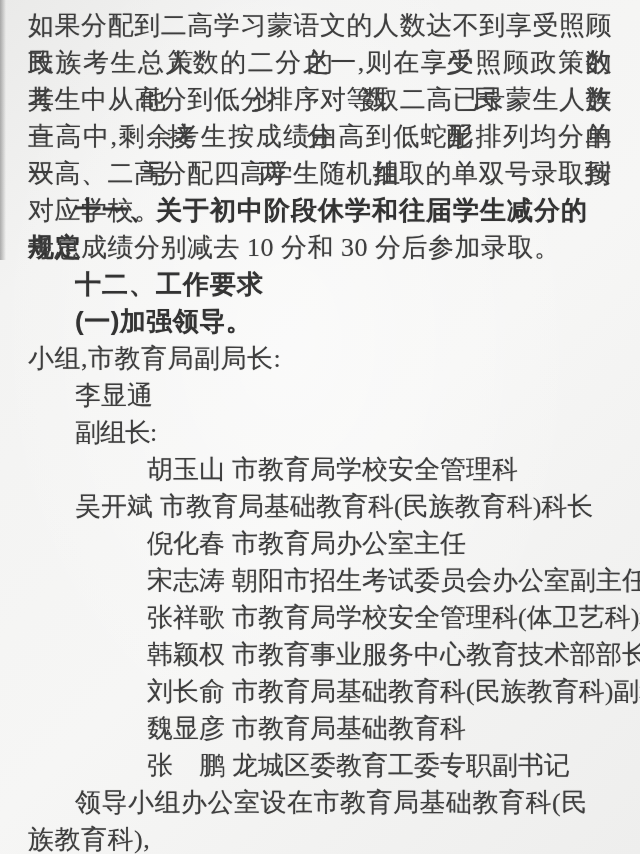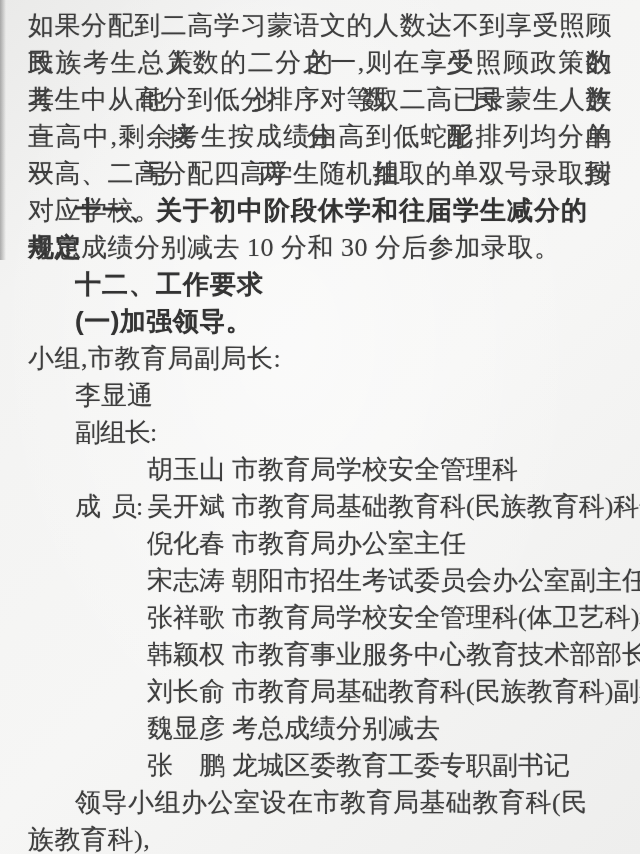--- a/index.html
+++ b/index.html
@@ -76,21 +76,20 @@
   </div>
   <div class="row">
     <span class="rl">副组长:</span>
   </div>
   <div class="row">
     <span class="rl"></span>
     <span class="rn">胡玉山</span>
     <span class="rt">市教育局学校安全管理科</span>
   </div>
   <div class="row">
-    <span class="rl">成  员:</span>
     <span class="rn">吴开斌</span>
     <span class="rt">市教育局基础教育科(民族教育科)科长</span>
   </div>
   <div class="row">
     <span class="rl"></span>
     <span class="rn">倪化春</span>
     <span class="rt">市教育局办公室主任</span>
   </div>
   <div class="row">
     <span class="rl"></span>
@@ -108,21 +107,21 @@
     <span class="rt">市教育事业服务中心教育技术部部长</span>
   </div>
   <div class="row">
     <span class="rl"></span>
     <span class="rn">刘长俞</span>
     <span class="rt">市教育局基础教育科(民族教育科)副科长</span>
   </div>
   <div class="row">
     <span class="rl"></span>
     <span class="rn">魏显彦</span>
-    <span class="rt">考总成绩分别减去</span>
+    <span class="rt">市教育局基础教育科</span>
   </div>
   <div class="row">
     <span class="rl"></span>
     <span class="rn">张　鹏</span>
     <span class="rt">龙城区委教育工委专职副书记</span>
   </div>
 
   <div class="line ind">领导小组办公室设在市教育局基础教育科(民族教育科),</div>
 
 </div>

